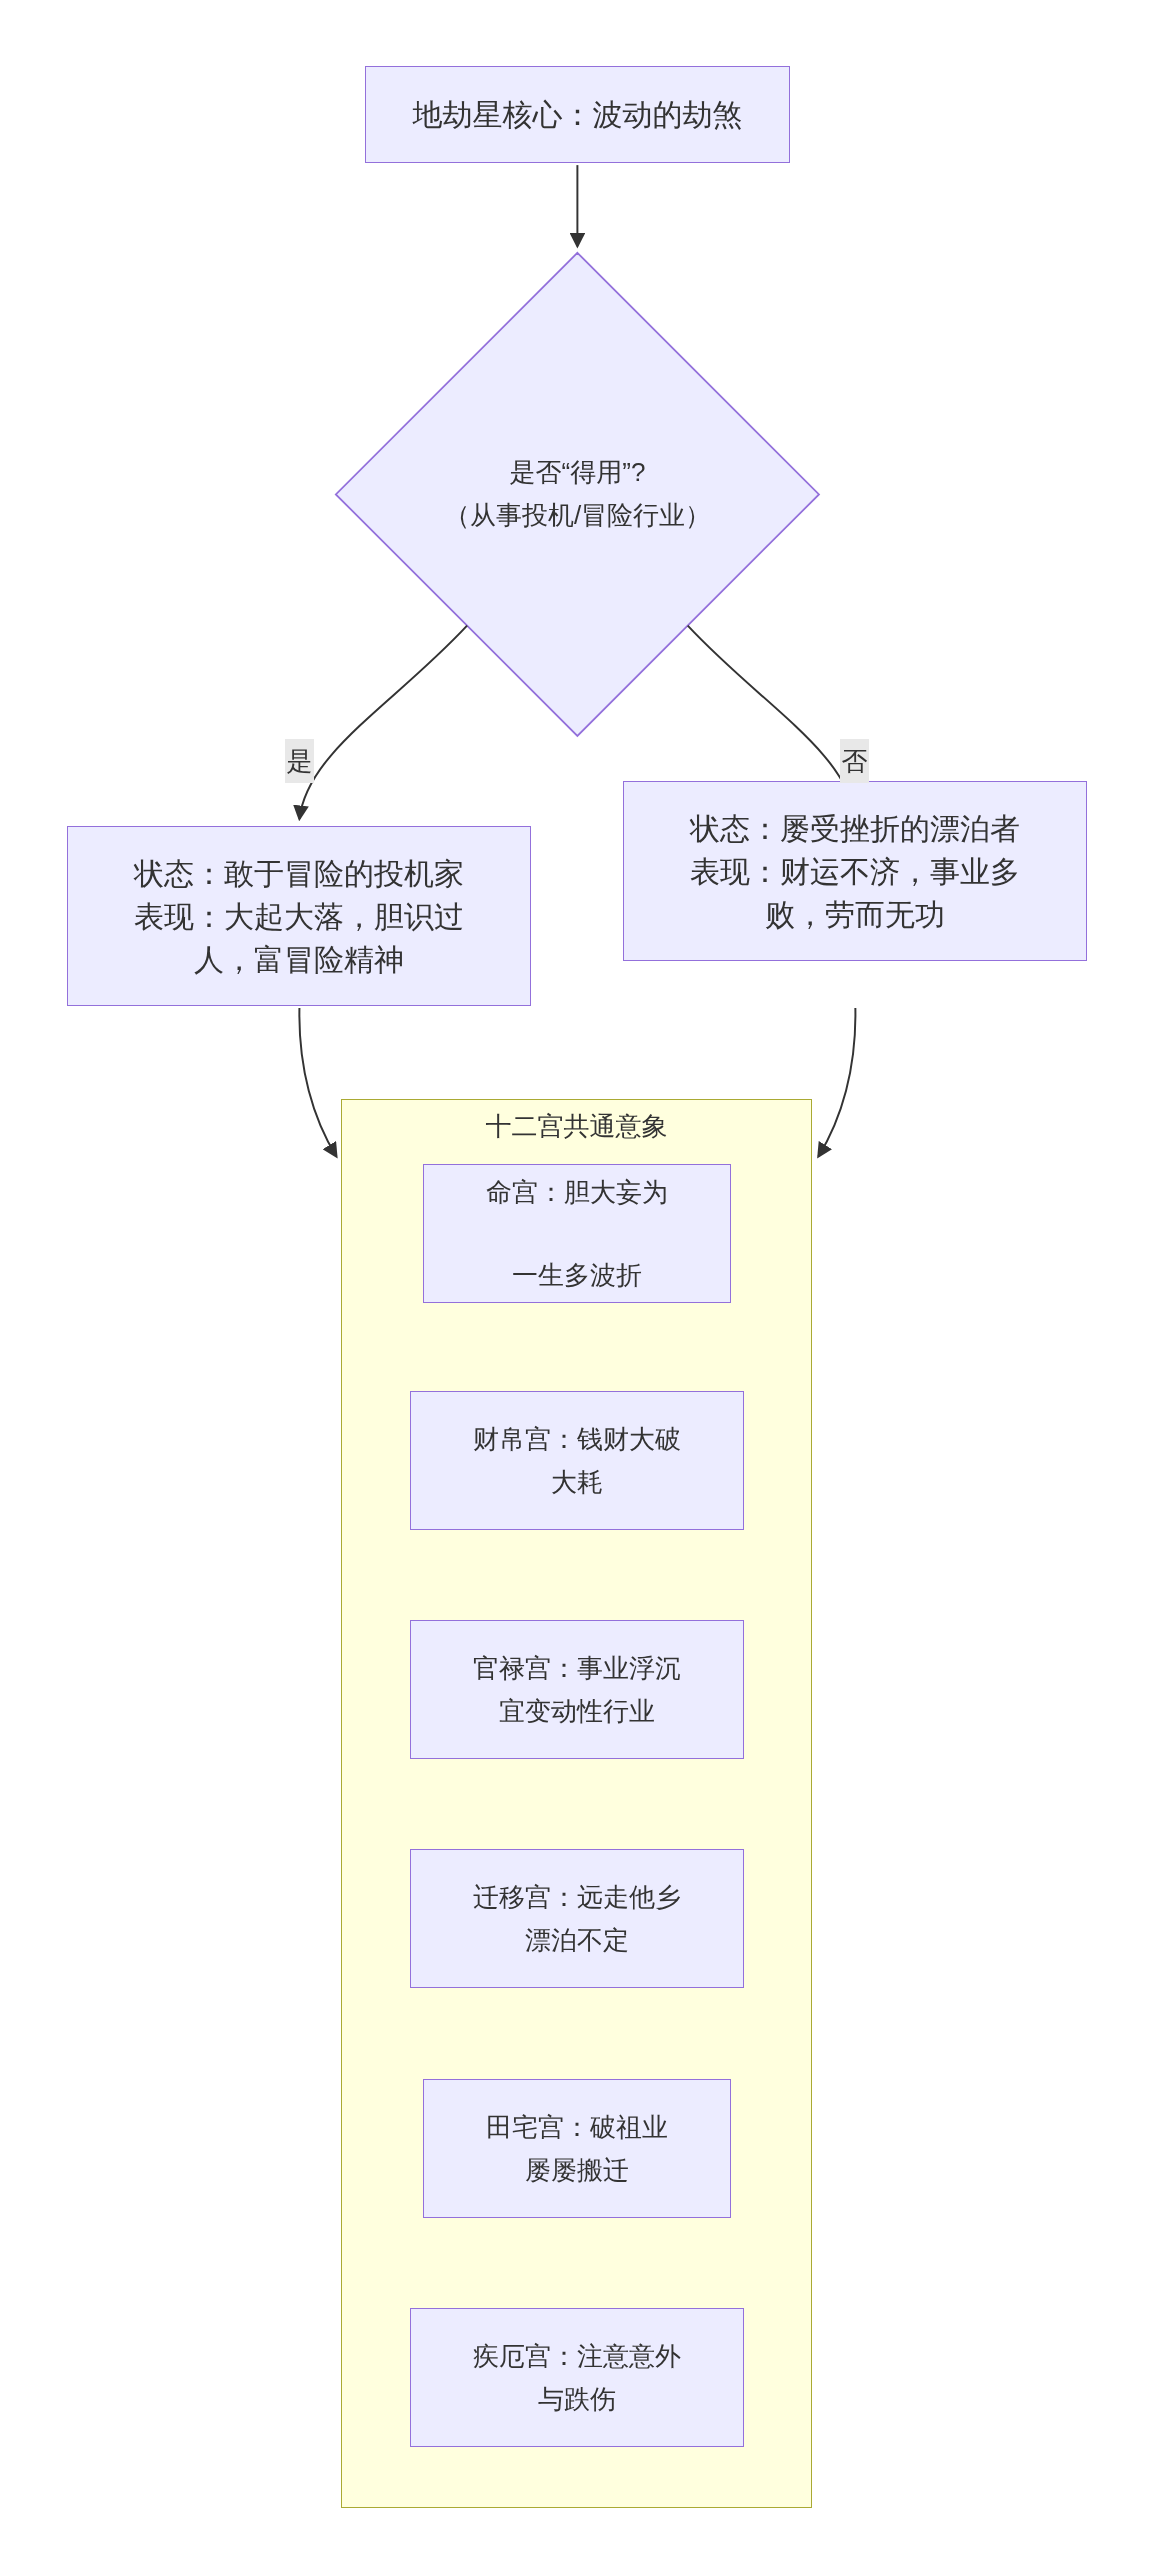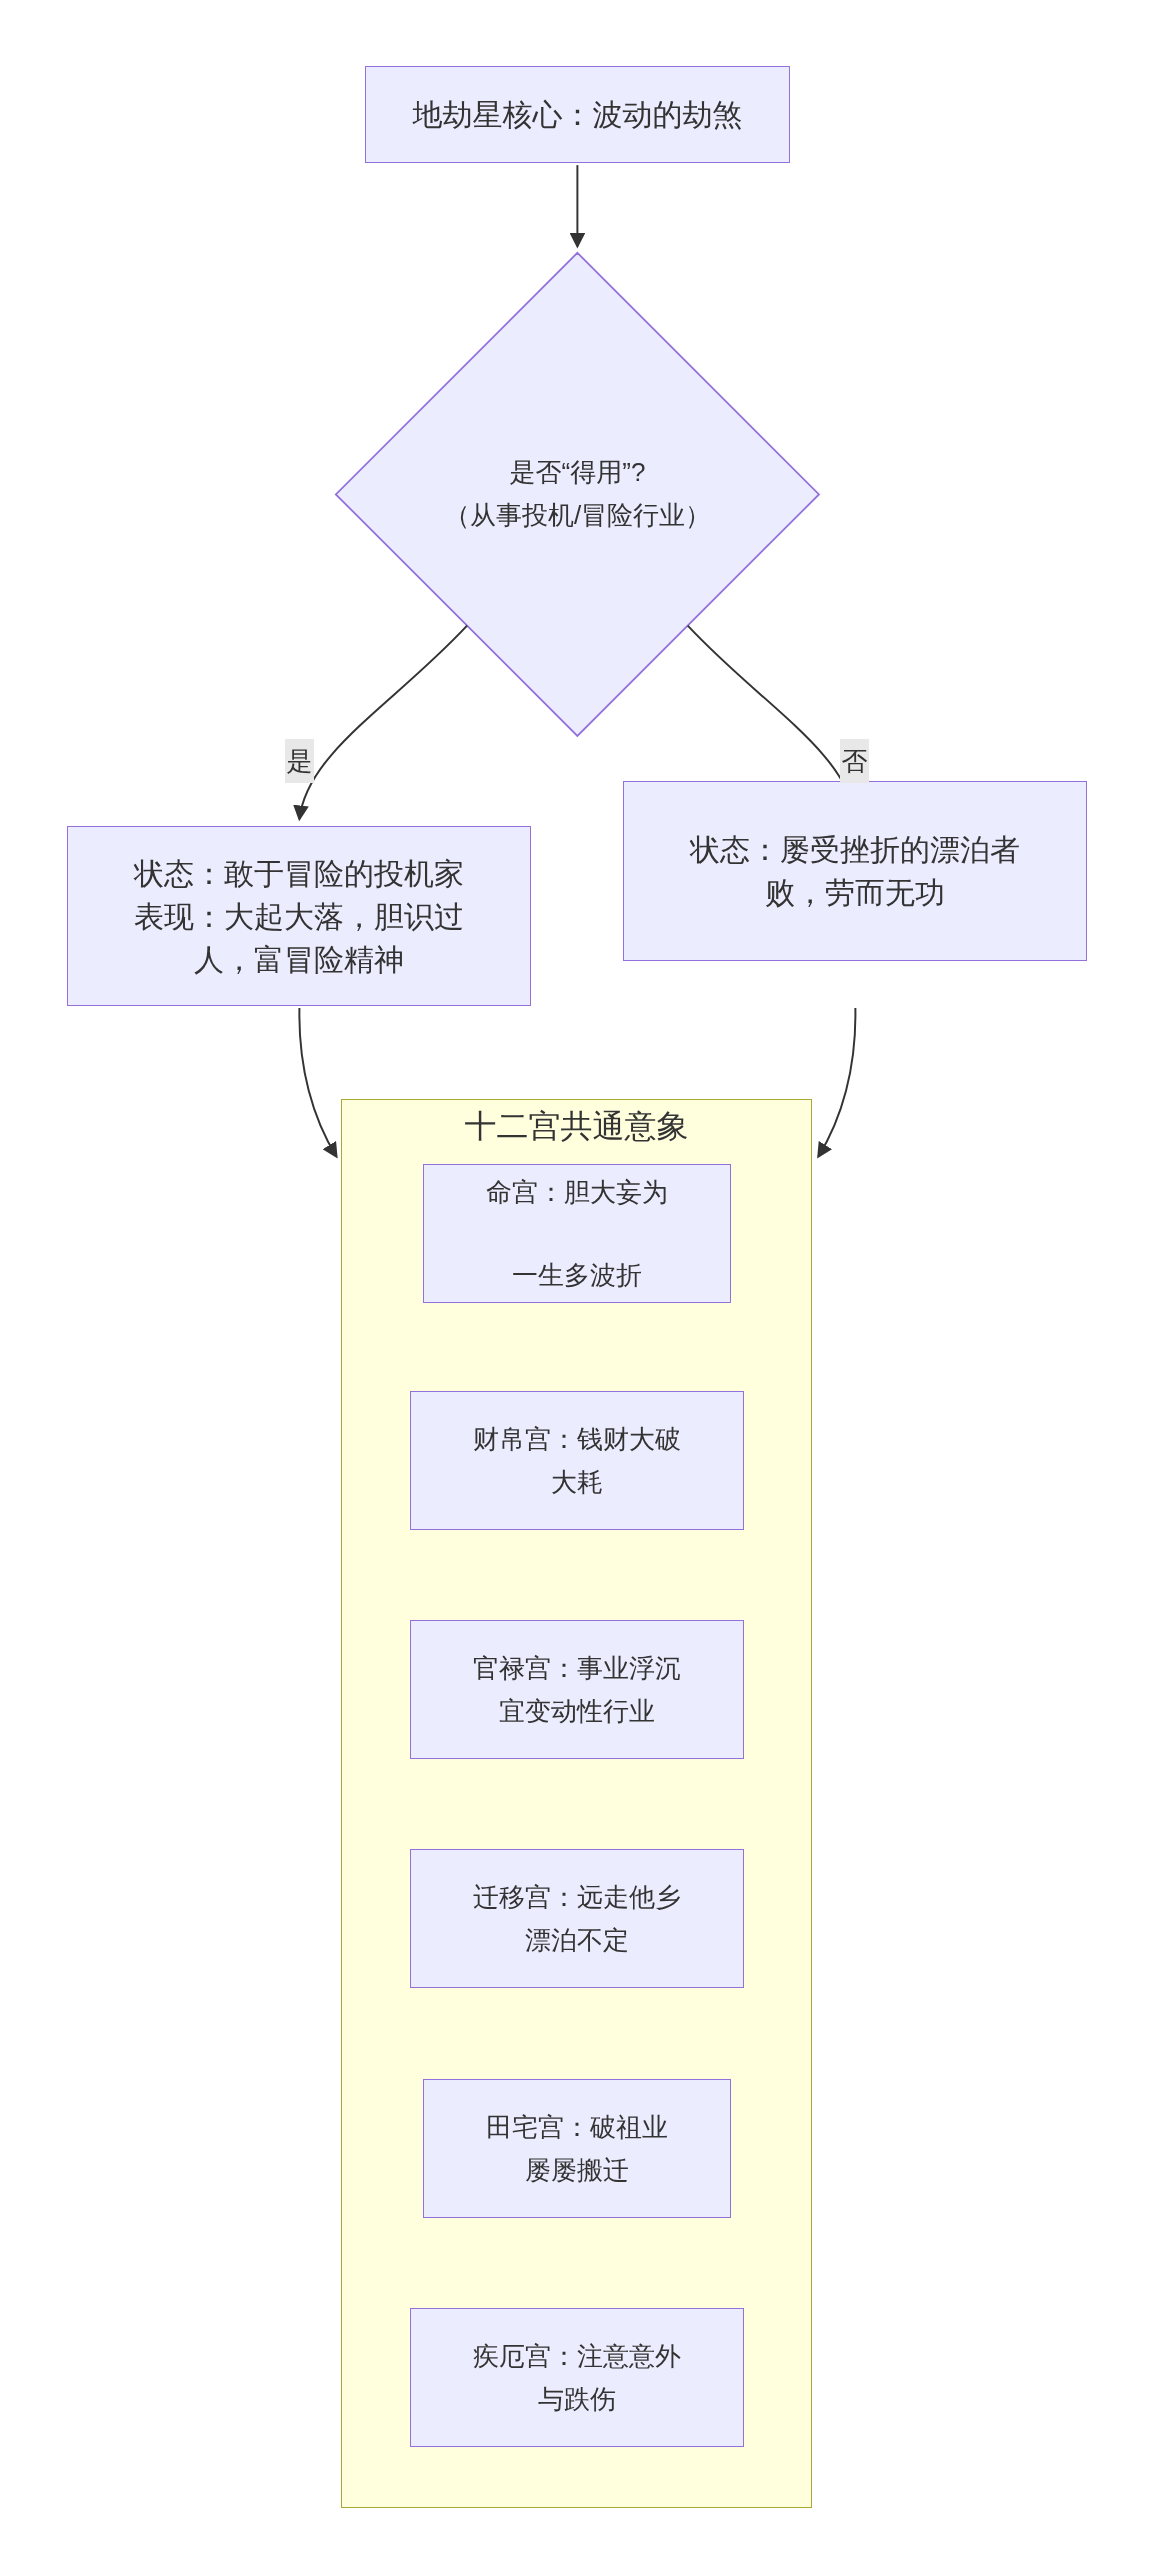--- a/index.html
+++ b/index.html
@@ -18,21 +18,21 @@
   #node-no{left:623px;top:781px;width:464px;height:180px;}
   .decision-text{position:absolute;left:339px;top:451px;width:477px;text-align:center;
     font-size:26px;line-height:43px;z-index:3;}
   .edge-label{position:absolute;width:29px;height:44px;background:var(--label-bg);
     display:flex;align-items:center;justify-content:center;font-size:26px;z-index:4;}
   #label-yes{left:285px;top:739px;}
   #label-no{left:840px;top:739px;}
   .cluster{position:absolute;box-sizing:border-box;left:341px;top:1099px;width:471px;height:1409px;
     background:var(--cluster-fill);border:1.8px solid var(--cluster-border);z-index:1;}
   .cluster-title{position:absolute;left:0;top:10.7px;width:100%;text-align:center;
-    font-size:32px;line-height:30px;}
+    font-size:26px;line-height:30px;}
   .palace{position:absolute;box-sizing:border-box;background:var(--node-fill);
     border:1.8px solid var(--node-border);display:flex;flex-direction:column;
     align-items:center;justify-content:center;text-align:center;font-size:26px;line-height:43px;}
   .palace.narrow{left:81px;width:308px;height:139px;}
   .palace.wide{left:68px;width:334px;height:139px;}
   #palace-0{top:64px;gap:40px;} #palace-1{top:291px;} #palace-2{top:520px;}
   #palace-3{top:749px;} #palace-4{top:979px;} #palace-5{top:1208px;}
   svg.edges{position:absolute;left:0;top:0;z-index:2;pointer-events:none;}
   .edge-path{stroke:var(--edge);stroke-width:3.3px;fill:none;}
   .diamond{fill:var(--node-fill);stroke:var(--node-border);stroke-width:3px;}
@@ -105,17 +105,18 @@
   </div>
 
   <div class="node" id="node-yes">
     <div>状态：敢于冒险的投机家</div>
     <div>表现：大起大落，胆识过</div>
     <div>人，富冒险精神</div>
   </div>
 
   <div class="node" id="node-no">
     <div>状态：屡受挫折的漂泊者</div>
+    <div>表现：财运不济，事业多</div>
     <div>败，劳而无功</div>
   </div>
 
 </div>
 
 
 </body></html>

